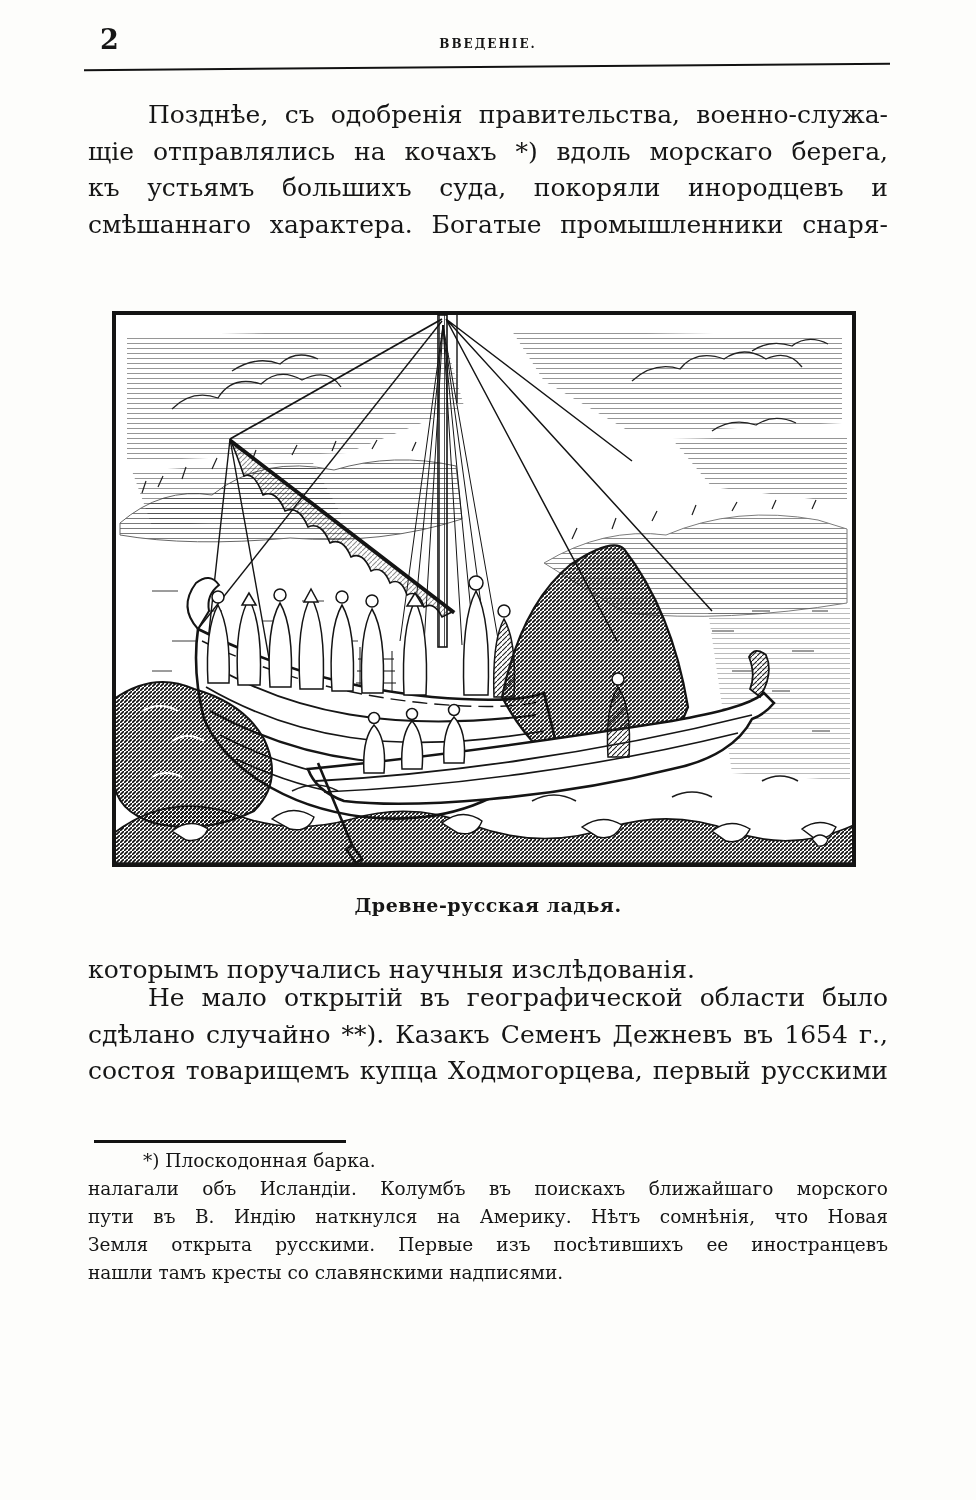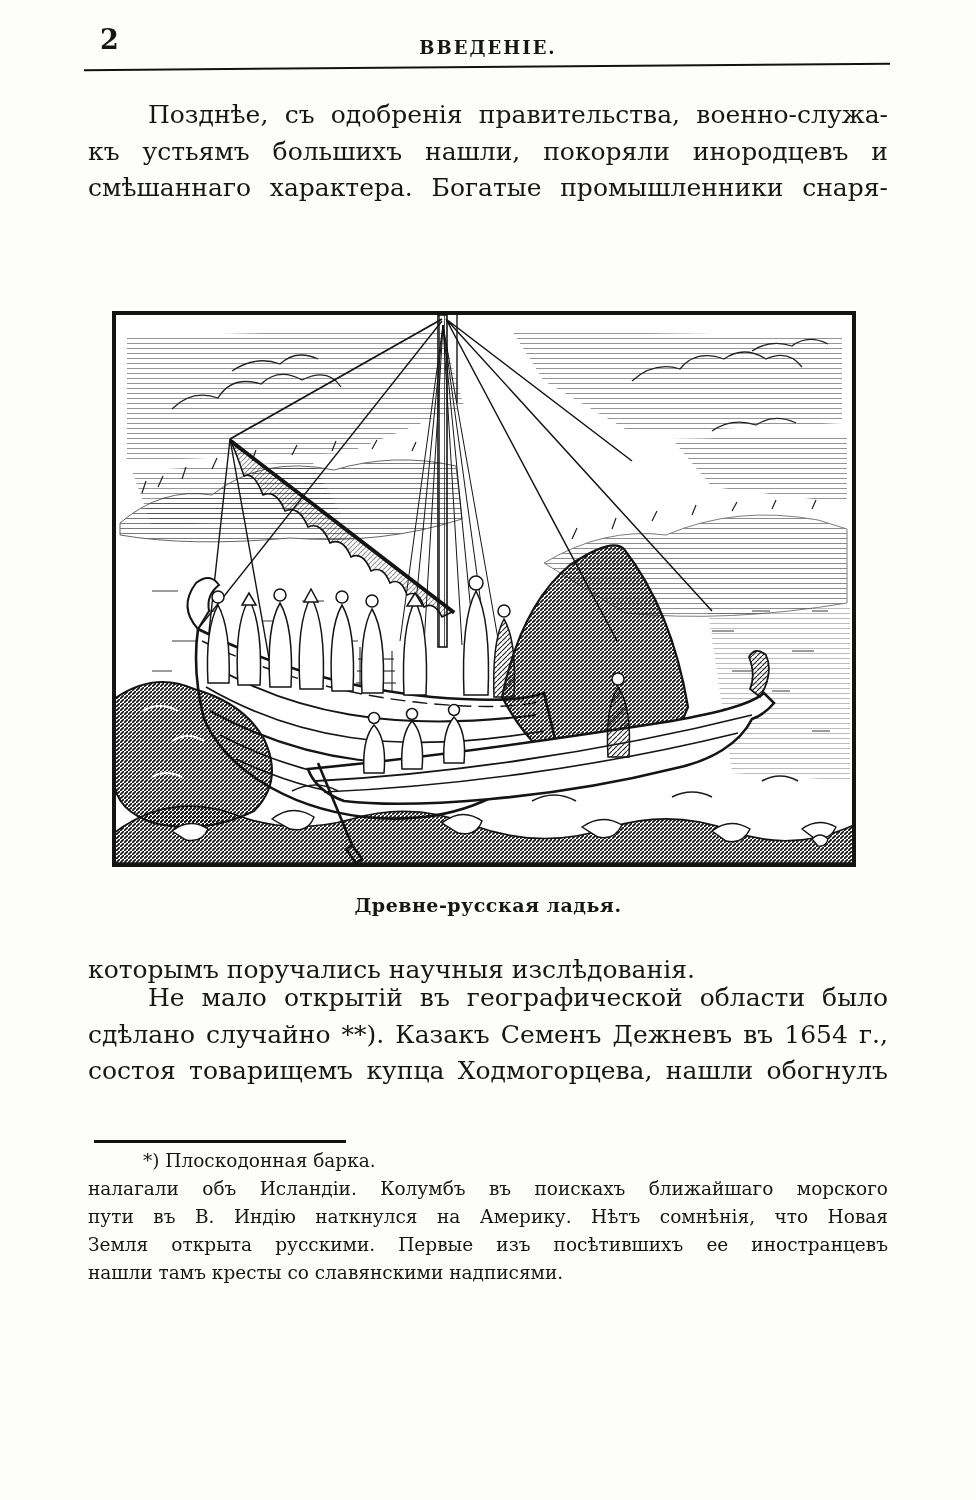--- a/index.html
+++ b/index.html
@@ -4,21 +4,21 @@
 <style>
   html,body{margin:0;padding:0;}
   body{width:976px;height:1500px;background:#ffffff;overflow:hidden;}
   .page{
     position:relative;width:976px;height:1500px;
     background:#fdfdfb;color:#161616;
     font-family:"DejaVu Serif","Liberation Serif",serif;
   }
   .page-number{position:absolute;left:100px;top:24px;font-size:27px;font-weight:bold;}
   .running-head{position:absolute;left:0;right:0;top:37px;text-align:center;
-    font-size:18px;font-weight:bold;letter-spacing:2px;}
+    font-size:12px;font-weight:bold;letter-spacing:2px;}
   .head-rule{position:absolute;left:84px;top:66px;width:806px;height:2px;
     background:#121212;transform:rotate(-0.45deg);}
   .text-block{position:absolute;left:88px;width:800px;font-size:25px;line-height:36.5px;}
   .line{text-align:justify;text-align-last:justify;}
   .line.last{text-align-last:left;}
   .line.indent{text-indent:60px;}
   .para1{top:97px;}
   .para2{top:952px;}
   .para3{top:980px;}
   .figure{position:absolute;left:112px;top:311px;width:744px;height:556px;}
@@ -34,21 +34,22 @@
 <body>
 
 <div class="page">
 
   <div class="page-number">2</div>
   <div class="running-head">ВВЕДЕНІЕ.</div>
   <div class="head-rule"></div>
 
   <div class="text-block para1">
     <div class="line indent">Позднѣе, съ одобренія правительства, военно-служа-</div>
-    <div class="line">къ устьямъ большихъ нашли, покоряли инородцевъ и</div>
+    <div class="line">щіе отправлялись на кочахъ *) вдоль морскаго берега,</div>
+    <div class="line">къ устьямъ большихъ суда, покоряли инородцевъ и</div>
     <div class="line">смѣшаннаго характера. Богатые промышленники снаря-</div>
   </div>
 
   <div class="figure">
     <svg viewBox="0 0 744 556" width="744" height="556" xmlns="http://www.w3.org/2000/svg">
       <defs>
         <pattern id="hz" width="6" height="5" patternUnits="userSpaceOnUse">
           <path d="M0,2.5H6" stroke="#2b2b2b" stroke-width="0.9"></path>
         </pattern>
         <pattern id="dg" width="5" height="5" patternUnits="userSpaceOnUse">
@@ -178,21 +179,21 @@
 
   <div class="caption">Древне-русская ладья.</div>
 
   <div class="text-block para2">
     <div class="line last">которымъ поручались научныя изслѣдованія.</div>
   </div>
 
   <div class="text-block para3">
     <div class="line indent">Не мало открытій въ географической области было</div>
     <div class="line">сдѣлано случайно **). Казакъ Семенъ Дежневъ въ 1654 г.,</div>
-    <div class="line">состоя товарищемъ купца Ходмогорцева, нашли обогнулъ</div>
+    <div class="line">состоя товарищемъ купца Ходмогорцева, первый русскими</div>
   </div>
 
   <div class="fn-rule"></div>
 
   <div class="footnotes">
     <div class="line indent last">*) Плоскодонная барка.</div>
     <div class="line">налагали объ Исландіи. Колумбъ въ поискахъ ближайшаго морского</div>
     <div class="line">пути въ В. Индію наткнулся на Америку. Нѣтъ сомнѣнія, что Новая</div>
     <div class="line">Земля открыта русскими. Первые изъ посѣтившихъ ее иностранцевъ</div>
     <div class="line last">нашли тамъ кресты со славянскими надписями.</div>

